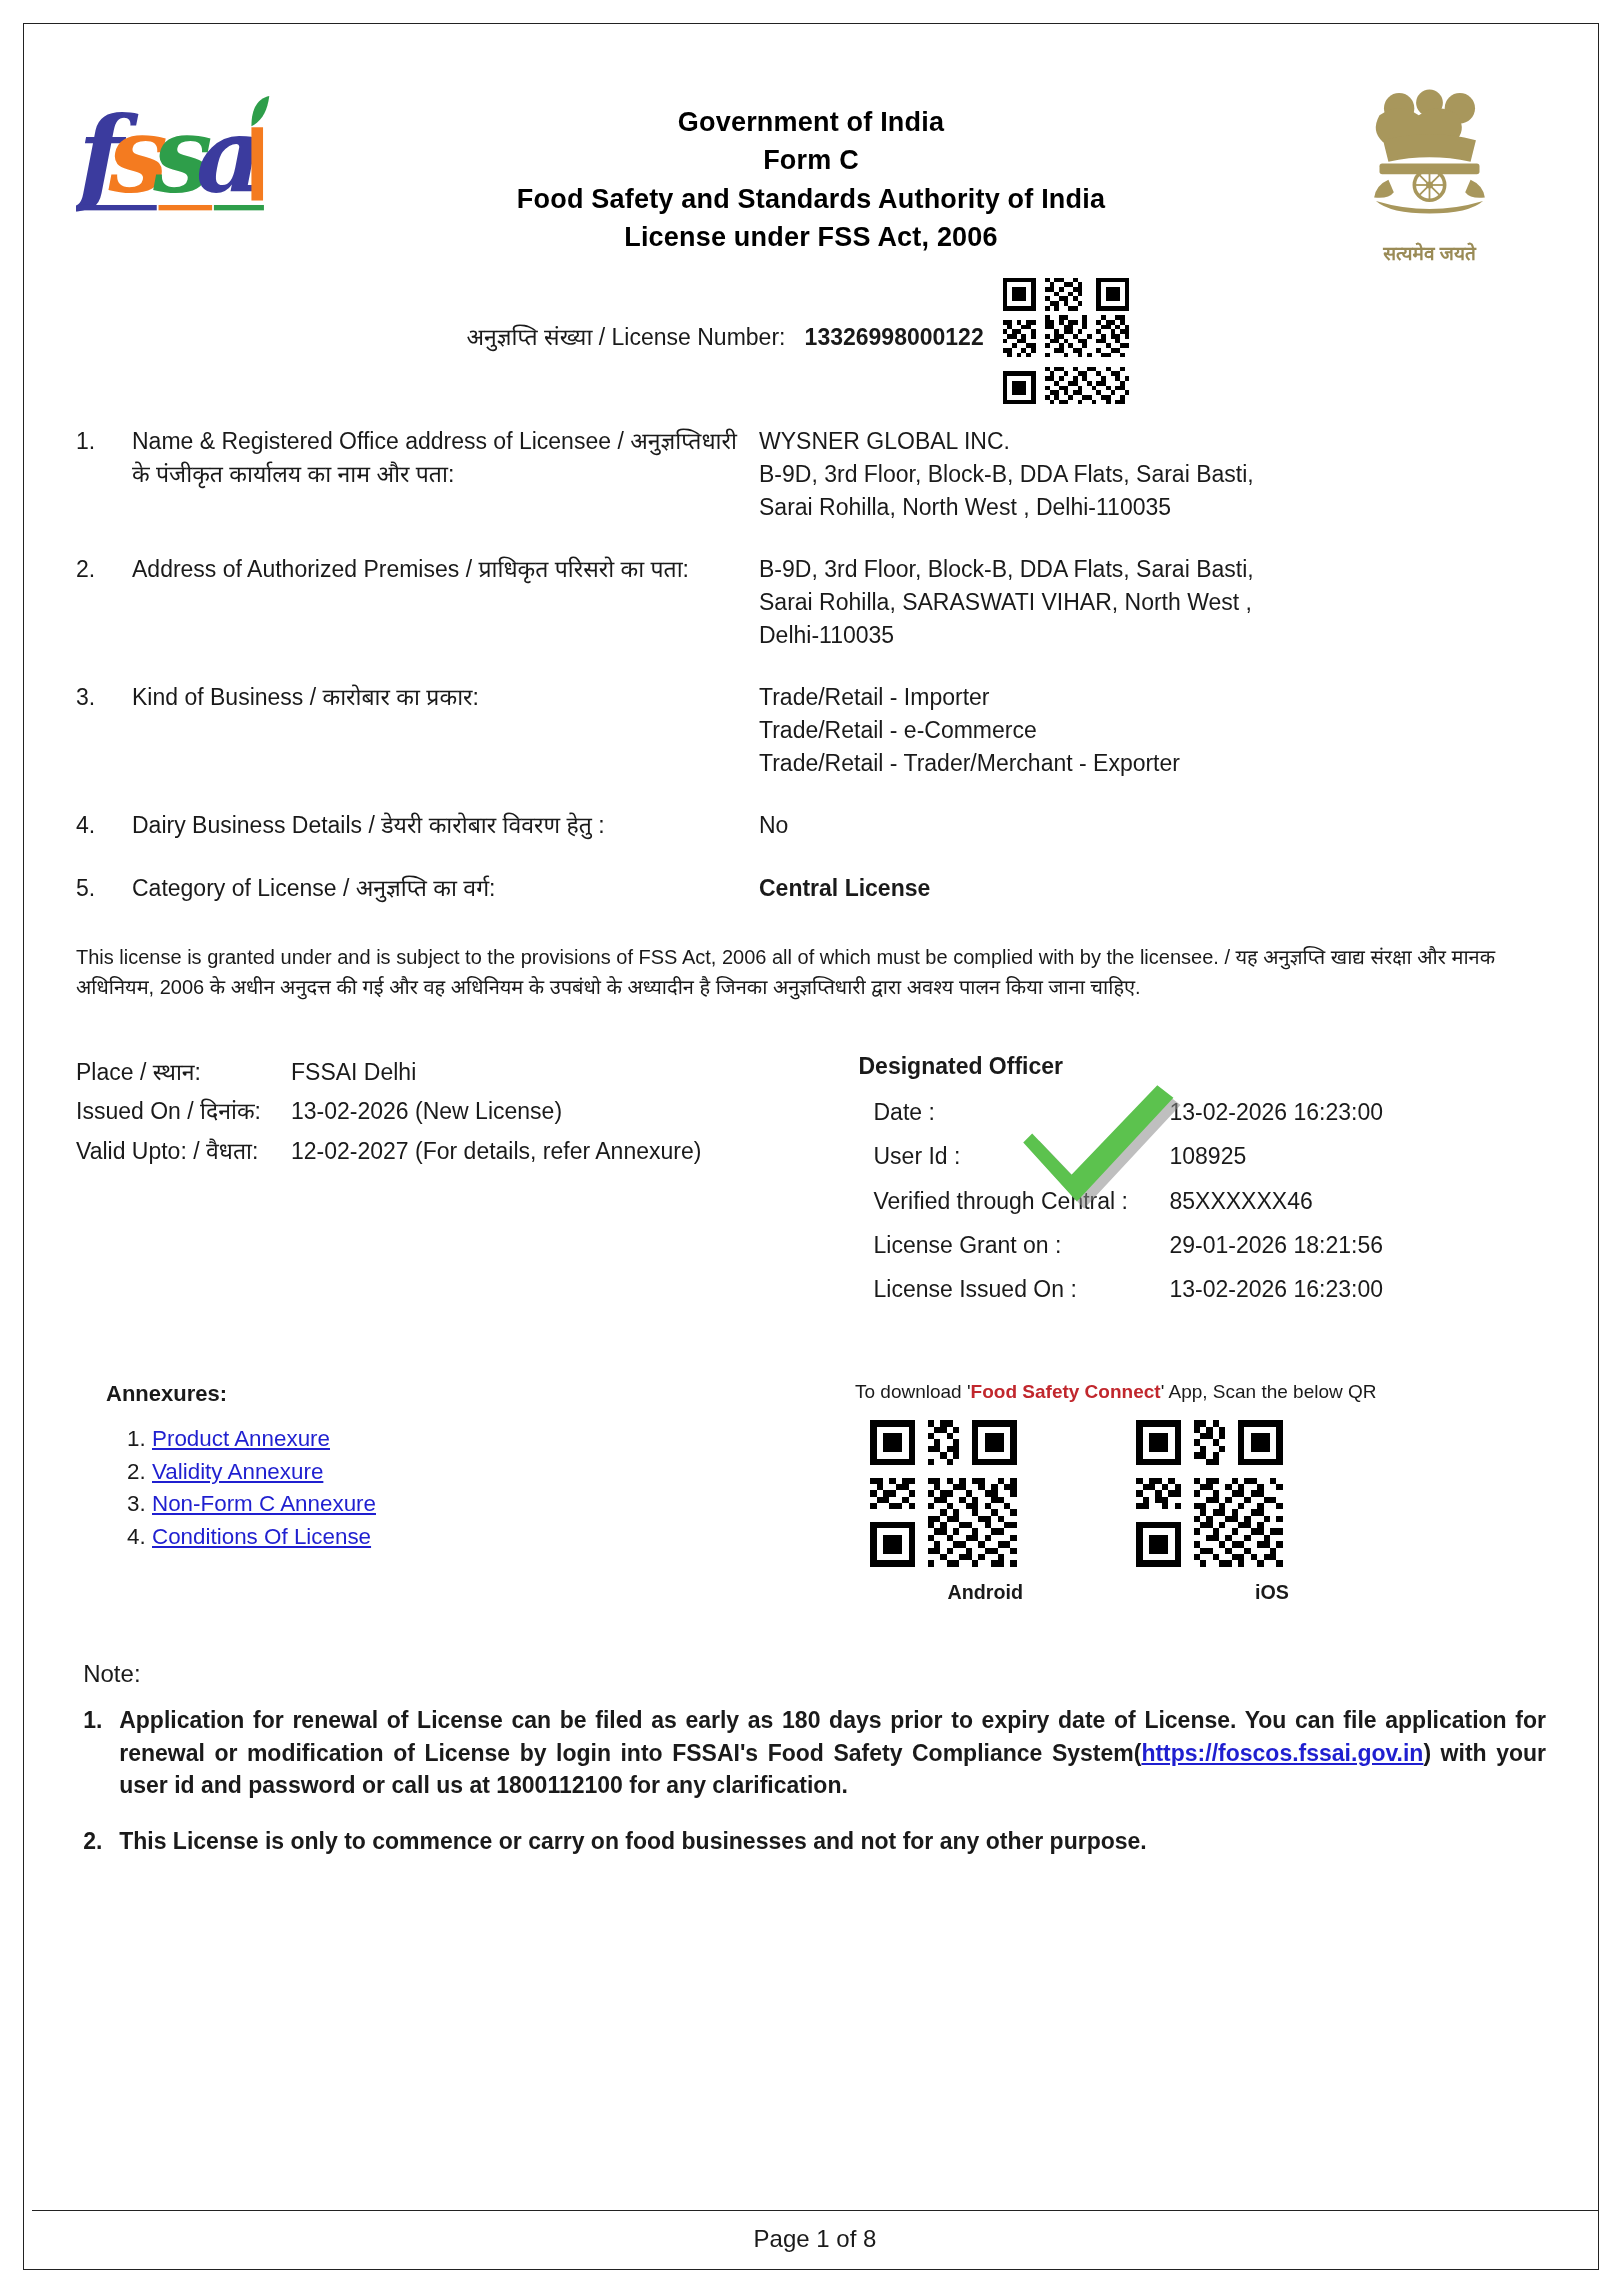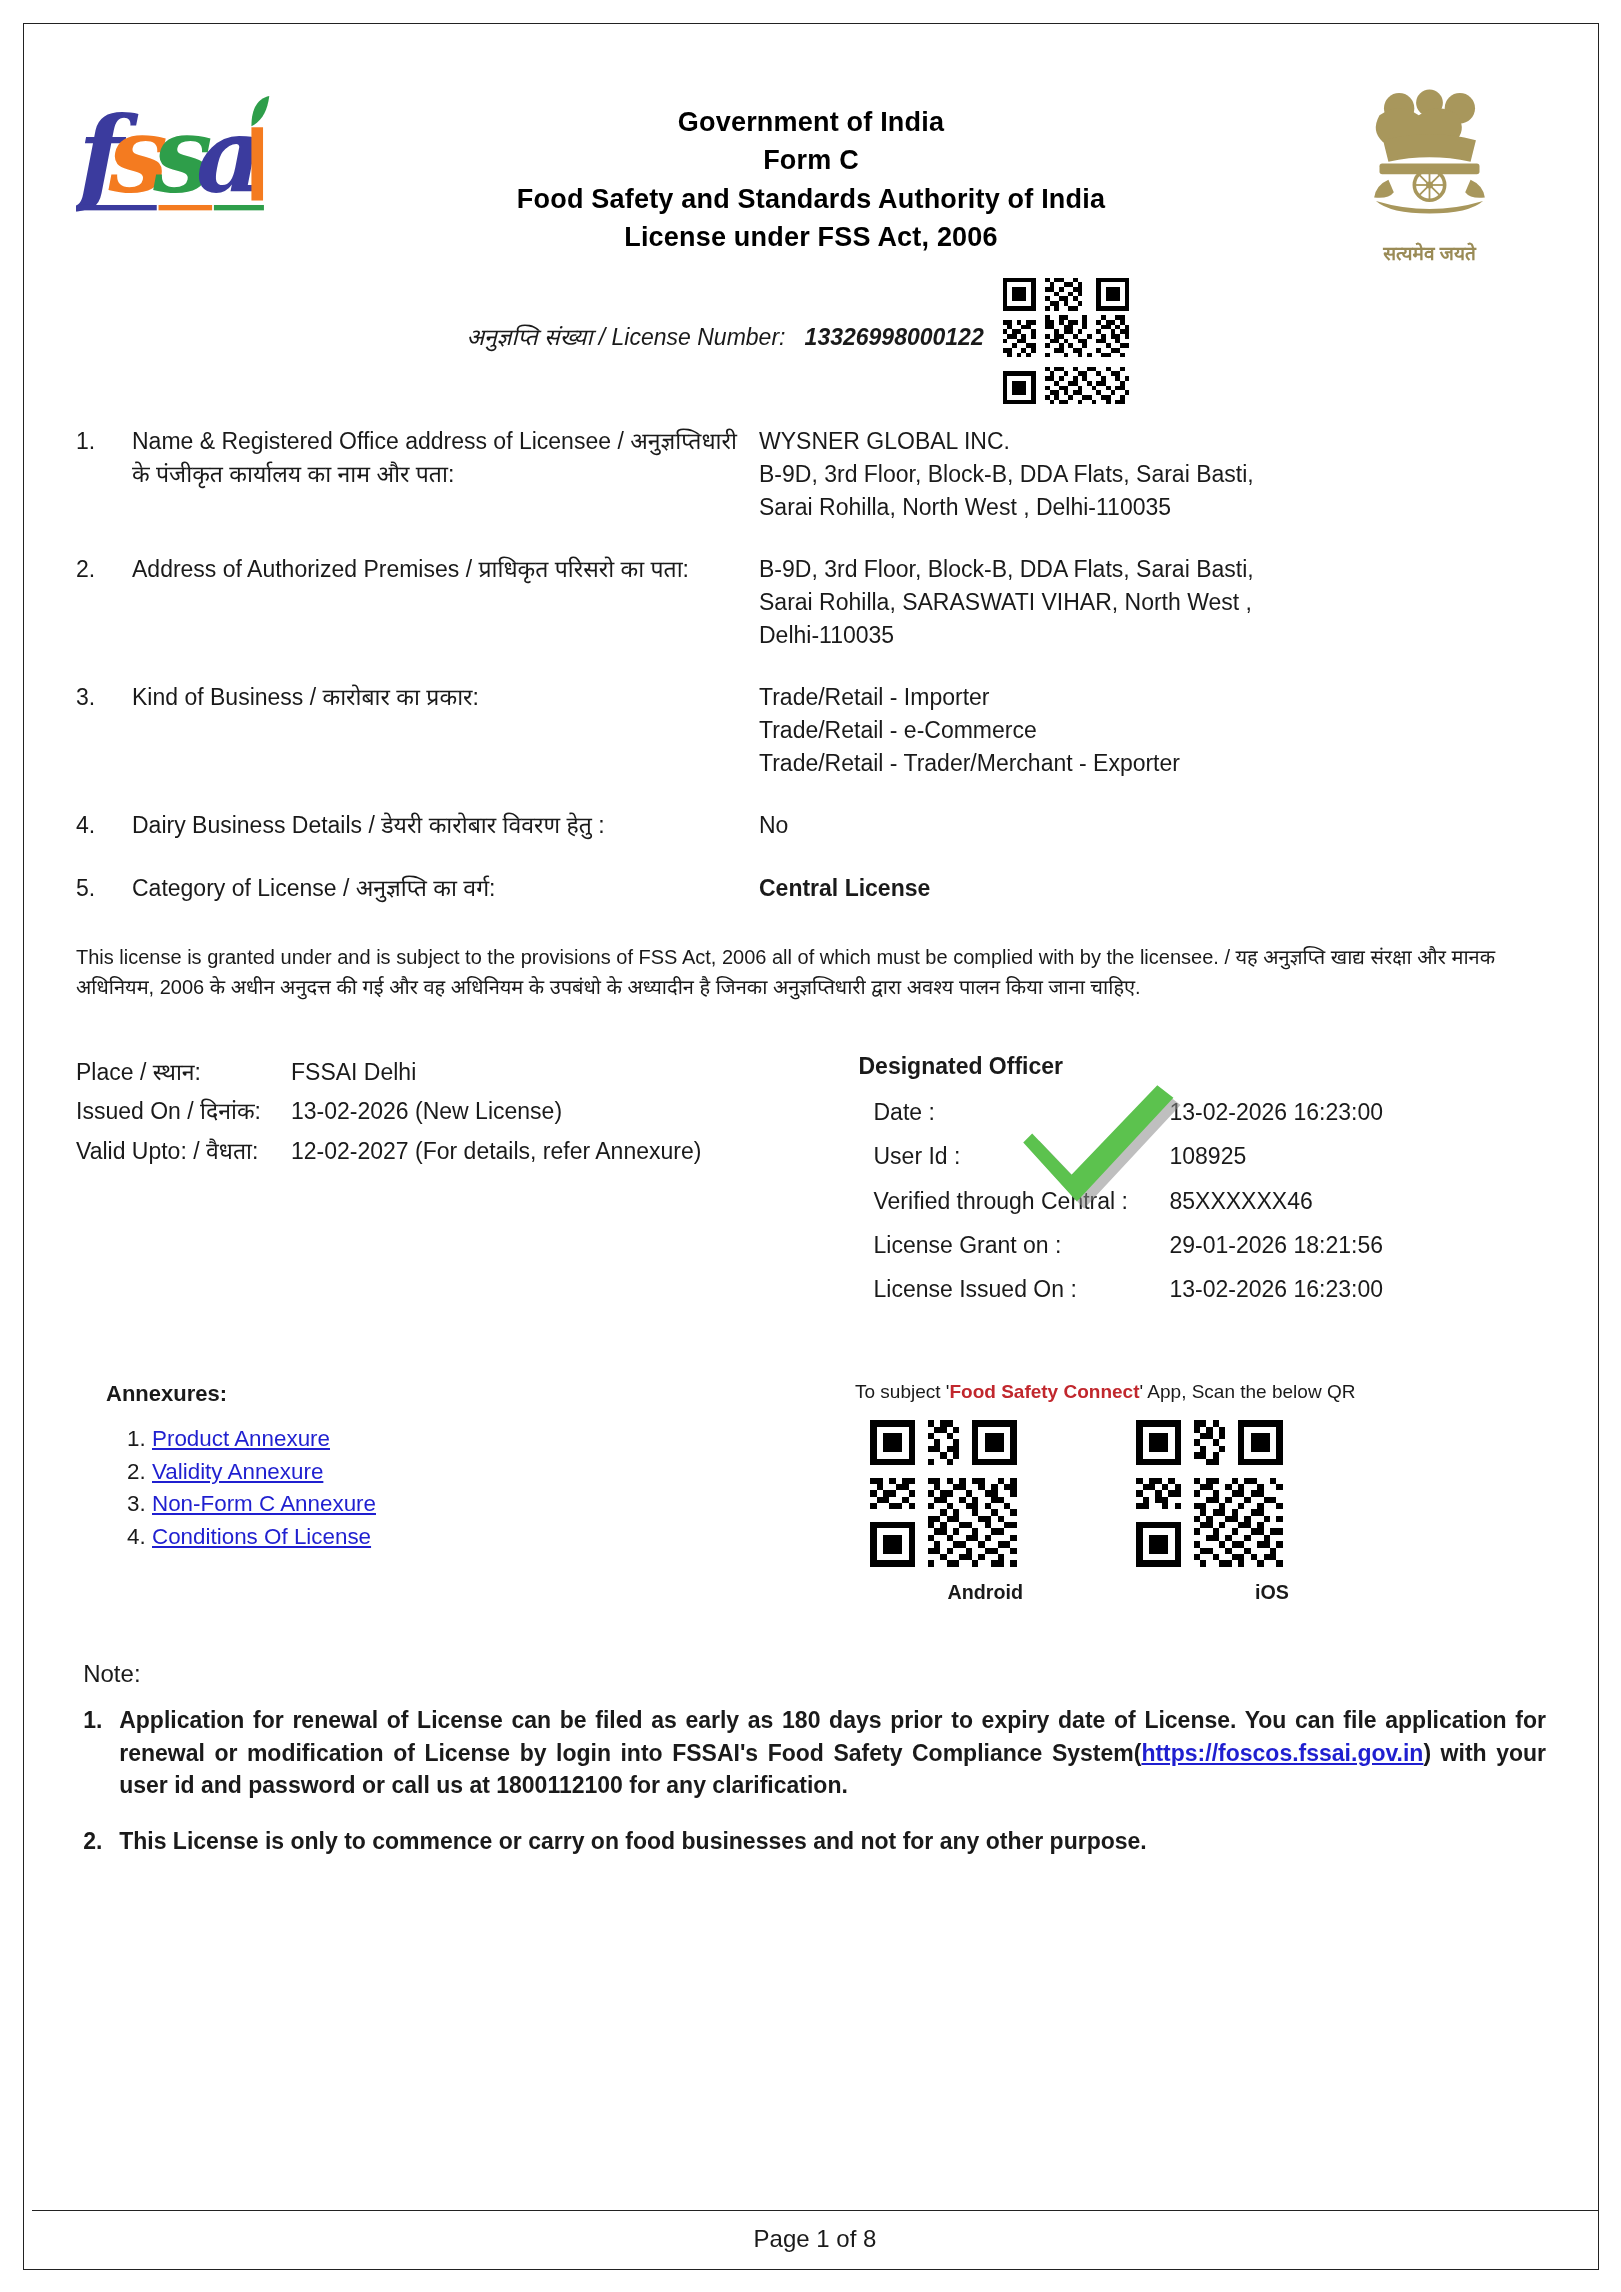--- a/index.html
+++ b/index.html
@@ -61,21 +61,20 @@
     color: #9a8b56;
     margin-top: 1.8px;
   }
 
   
   .licrow {
     display: flex;
     align-items: flex-start;
     margin-top: -16px;
     height: 152px;
-    font-style: italic;
   }
   .licrow .lbl {
     width: 922px;
     text-align: right;
     padding-right: 14.3px;
     padding-top: 52px;
     font-size: 23px;
   }
   .licrow .lbl b { font-weight: bold; }
   .qr-main { padding-top: 5.4px; }
@@ -507,21 +506,21 @@
         <ol>
           <li><a href="#">Product Annexure</a></li>
           <li><a href="#">Validity Annexure</a></li>
           <li><a href="#">Non-Form C Annexure</a></li>
           <li><a href="#">Conditions Of License</a></li>
         </ol>
       </div>
 
       <div class="apps">
         <div class="cap">
-          <span>To subject '</span><b>Food Safety Connect</b><span>' App, Scan the below QR</span>
+          <span>To download '</span><b>Food Safety Connect</b><span>' App, Scan the below QR</span>
         </div>
         <div class="qrrow">
           <div class="qrcell">
             <svg width="159" height="159" viewBox="0 0 25 25" shape-rendering="crispEdges" xmlns="http://www.w3.org/2000/svg">
               <rect width="25" height="25" fill="#fff"></rect>
               <g fill="#000">
                 <rect x="1" y="1" width="7" height="1"></rect>
                   <rect x="1" y="2" width="1" height="5"></rect>
                   <rect x="7" y="2" width="1" height="5"></rect>
                   <rect x="1" y="7" width="7" height="1"></rect>

